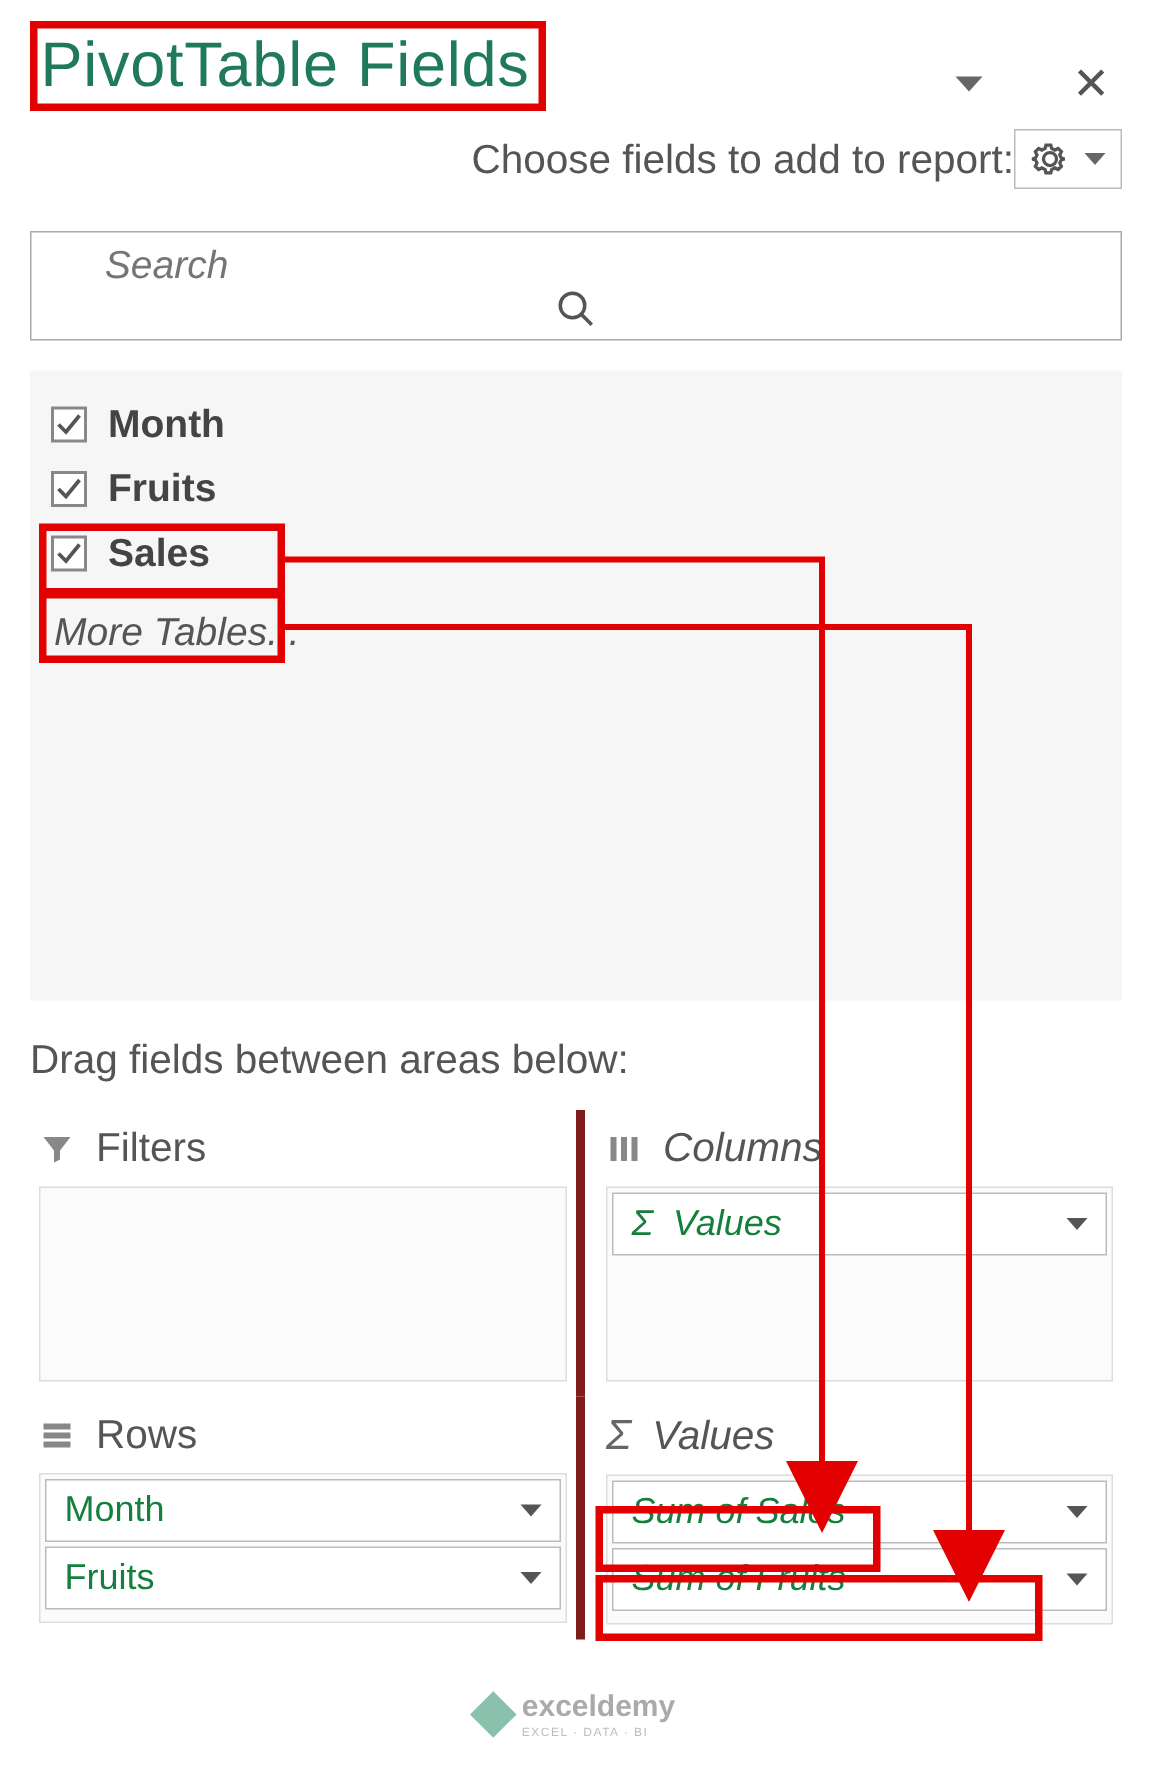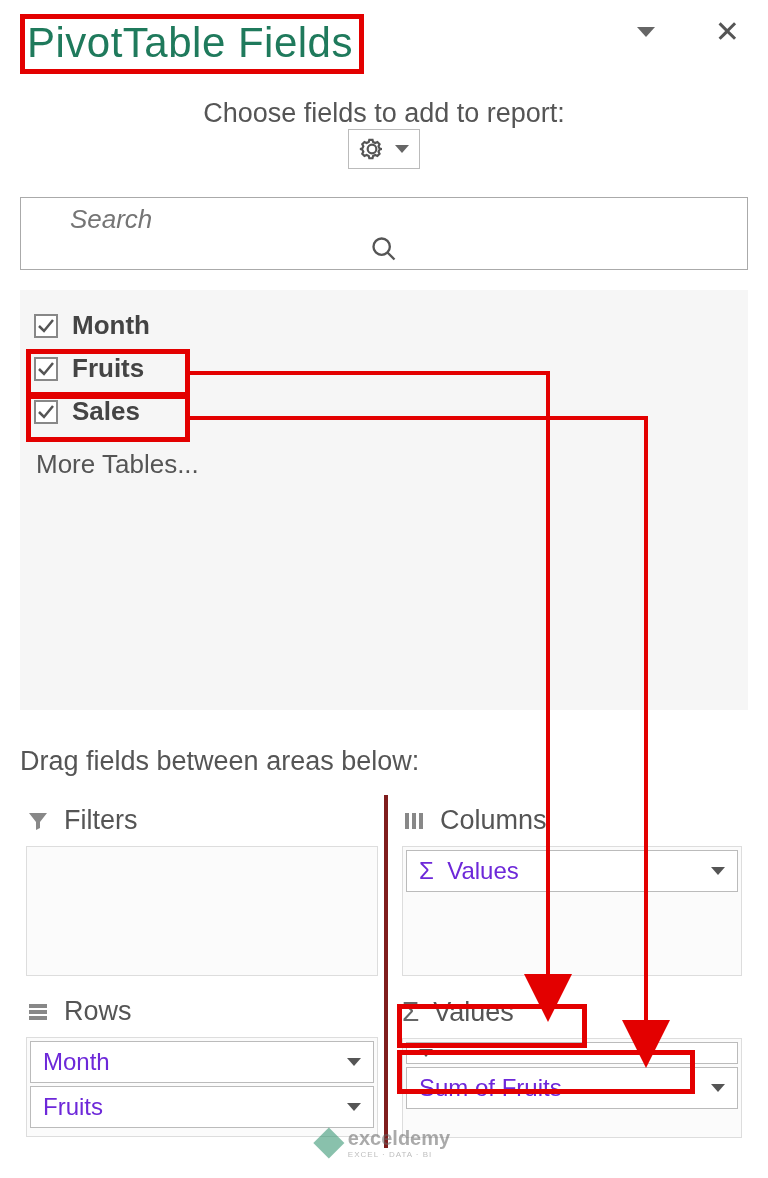--- a/index.html
+++ b/index.html
@@ -9,21 +9,21 @@
     width: 768px;
     height: 1178px;
     color: #444;
     position: relative;
   }
   .panel {
     padding: 10px 20px 0 20px;
   }
   .header {
     display: flex;
-    align-items: flex-start;
+    align-items: flex-end;
     justify-content: space-between;
     margin-top: 4px;
   }
   .title-box {
     border: 5px solid #e30000;
     padding: 0 6px 2px 2px;
     display: inline-block;
   }
   .title {
     font-size: 42px;
@@ -47,22 +47,21 @@
   .close-x {
     font-size: 30px;
     font-weight: 300;
     color: #555;
     cursor: pointer;
   }
   .subhead {
     display: flex;
     justify-content: flex-end;
     align-items: center;
-    margin-top: 24px;
-    flex-direction: column;
+    margin-top: 12px;
   }
   .subhead-text {
     font-size: 27px;
     color: #555;
   }
   .gear-btn {
     border: 1px solid #bbb;
     padding: 6px 10px;
     display: flex;
     align-items: center;
@@ -137,39 +136,41 @@
     top: 394px;
     width: 164px;
     height: 48px;
     border: 5px solid #e30000;
     pointer-events: none;
   }
   .more-tables {
     font-size: 26px;
     color: #555;
     padding: 16px 10px 0 10px;
+    font-style: italic;
   }
   .drag-label {
-    margin-top: 36px;
+    margin-top: 24px;
     font-size: 27px;
     color: #555;
   }
   .areas {
     display: grid;
     grid-template-columns: 1fr 1fr;
     gap: 0;
     margin-top: 18px;
   }
   .area {
     padding: 10px 6px;
     text-align: right;
   }
   .area.right {
-    border-left: 4px solid #7f1d1d;
+    border-left: 6px solid #7f1d1d;
     padding-left: 14px;
+    font-style: italic;
   }
   .area-header {
     display: flex;
     align-items: center;
     gap: 14px;
     font-size: 27px;
     color: #555;
     padding-bottom: 10px;
   }
   .area-header svg { width: 24px; height: 24px; }
@@ -177,21 +178,21 @@
     min-height: 130px;
     background: #fbfbfb;
     border: 1px solid #ddd;
   }
   .drop-zone.small { min-height: 100px; }
   .drop-item {
     border: 1px solid #bbb;
     background: #fff;
     padding: 6px 12px;
     font-size: 24px;
-    color: #6d28d9;
+    color: #15803d;
     display: flex;
     justify-content: space-between;
     align-items: center;
     margin: 3px;
     gap: 23px;
   }
   .drop-item .caret-down {
     border-left-width: 7px;
     border-right-width: 7px;
     border-top-width: 8px;
@@ -354,20 +355,21 @@
         </div>
       </div>
     </div>
     <div class="area right">
       <div class="area-header">
         <span class="sigma" style="font-size:28px;color:#666">Σ</span>
         <span>Values</span>
       </div>
       <div class="drop-zone small">
         <div class="drop-item">
+          <span>Sum of Sales</span>
           <div class="caret-down"></div>
         </div>
         <div class="drop-item">
           <span>Sum of Fruits</span>
           <div class="caret-down"></div>
         </div>
       </div>
     </div>
   </div>
 </div>

